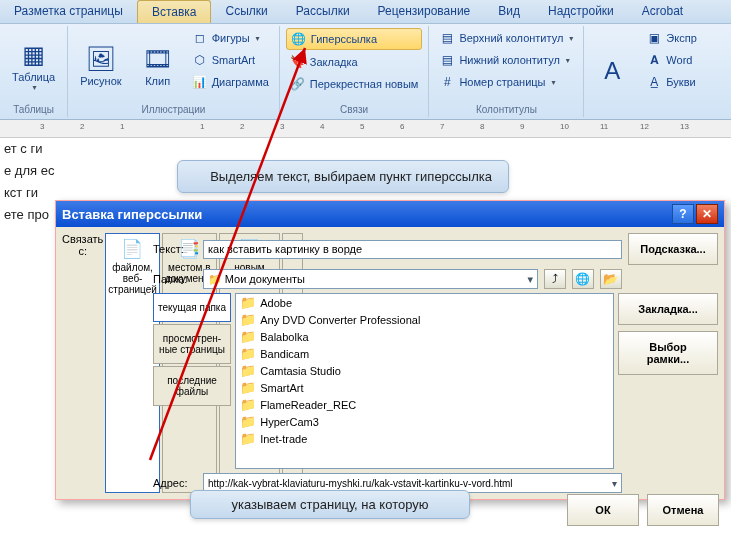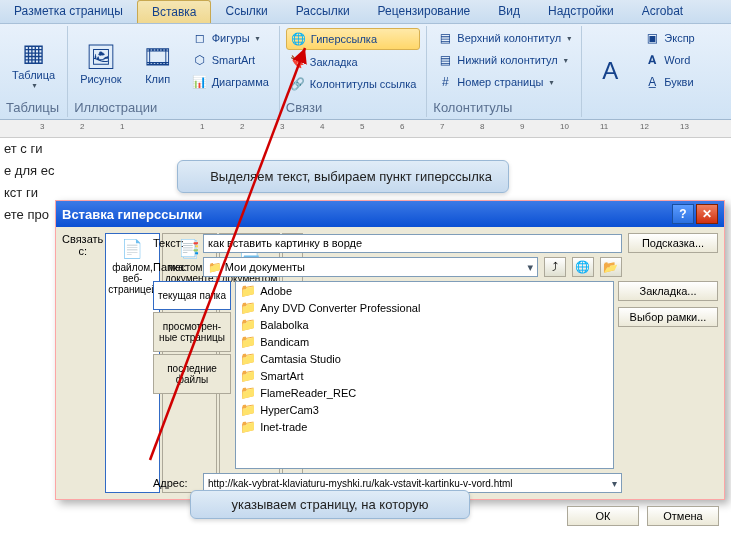--- a/index.html
+++ b/index.html
@@ -6,21 +6,21 @@
 body { width: 731px; height: 534px; background: #fff; overflow: hidden; position: relative; }
 
 
 .ribbon-tabs { display: flex; background: linear-gradient(#dbe8f5,#c8dcf0); border-bottom: 1px solid #a8c0d8; height: 24px; font-size: 12px; }
 .ribbon-tab { padding: 4px 14px; color: #15428b; cursor: pointer; }
 .ribbon-tab.active { background: linear-gradient(#f5e6b3,#f0d890); border: 1px solid #c8a850; border-bottom: none; border-radius: 3px 3px 0 0; }
 
 
 .ribbon { display: flex; background: linear-gradient(#e8f1fb,#d0e3f5); border-bottom: 1px solid #a0b8d0; height: 96px; padding: 2px 0; }
 .group { border-right: 1px solid #b8ccdf; padding: 2px 6px; display: flex; flex-direction: column; justify-content: space-between; }
-.group-label { font-size: 13px; color: #5a7090; padding-top: 2px; }
+.group-label { font-size: 10px; color: #5a7090; text-align: center; padding-top: 2px; }
 .group-items { display: flex; gap: 8px; flex: 1; }
 .big-btn { display: flex; flex-direction: column; align-items: center; justify-content: center; padding: 2px 6px; font-size: 11px; color: #15428b; cursor: pointer; }
 .big-btn .ico { width: 32px; height: 32px; display: flex; align-items: center; justify-content: center; font-size: 24px; }
 .sm-col { display: flex; flex-direction: column; gap: 2px; }
 .sm-btn { display: flex; align-items: center; gap: 4px; font-size: 11px; color: #15428b; padding: 2px 4px; cursor: pointer; white-space: nowrap; }
 .sm-btn .ico { width: 16px; height: 16px; display: inline-flex; align-items: center; justify-content: center; font-size: 12px; }
 .hl { background: linear-gradient(#ffe9a8,#ffd76a); border: 1px solid #d8b050; border-radius: 3px; }
 .dd::after { content: "▾"; font-size: 8px; margin-left: 2px; color: #456; }
 
 
@@ -59,21 +59,21 @@
 .browse-area { flex: 1; display: flex; gap: 4px; }
 .view-col { width: 78px; display: flex; flex-direction: column; gap: 2px; }
 .view-btn { border: 1px solid #aca899; background: #ece9d8; padding: 8px 2px; font-size: 10px; text-align: center; cursor: pointer; }
 .view-btn.sel { background: #fff; border-color: #316ac5; }
 
 .file-list { flex: 1; border: 1px solid #7f9db9; background: #fff; overflow-y: auto; }
 .file-item { display: flex; align-items: center; gap: 4px; padding: 1px 4px; font-size: 11px; cursor: pointer; }
 .file-item .fico { color: #d8b030; font-size: 13px; }
 
 .right-col { width: 100px; display: flex; flex-direction: column; gap: 6px; }
-.dlg-btn { border: 1px solid #aca899; background: linear-gradient(#fff,#ece9d8); padding: 3px 8px; font-size: 11px; cursor: pointer; text-align: center; }
+.dlg-btn { border: 1px solid #aca899; background: linear-gradient(#fff,#ece9d8); padding: 9px 8px; font-size: 11px; cursor: pointer; text-align: center; font-weight: bold; }
 
 .bottom-row { position: absolute; bottom: 8px; right: 12px; display: flex; gap: 8px; z-index: 4; }
 .bottom-row .dlg-btn { width: 72px; }
 
 svg.red-arrow { position: absolute; pointer-events: none; z-index: 6; }
 </style>
 </head>
 <body>
 
 <div class="ribbon-tabs">
@@ -132,21 +132,21 @@
         <div class="sm-btn hl">
             <span class="ico">🌐</span>
             <span>Гиперссылка</span>
           </div>
         <div class="sm-btn">
             <span class="ico">🔖</span>
             <span>Закладка</span>
           </div>
         <div class="sm-btn">
             <span class="ico">🔗</span>
-            <span>Колонтитулы ссылка</span>
+            <span>Перекрестная новым</span>
           </div>
       </div>
     </div>
     <div class="group-label">Связи</div>
   </div>
 
   <div class="group">
     <div class="group-items">
       <div class="sm-col">
         <div class="sm-btn dd">

